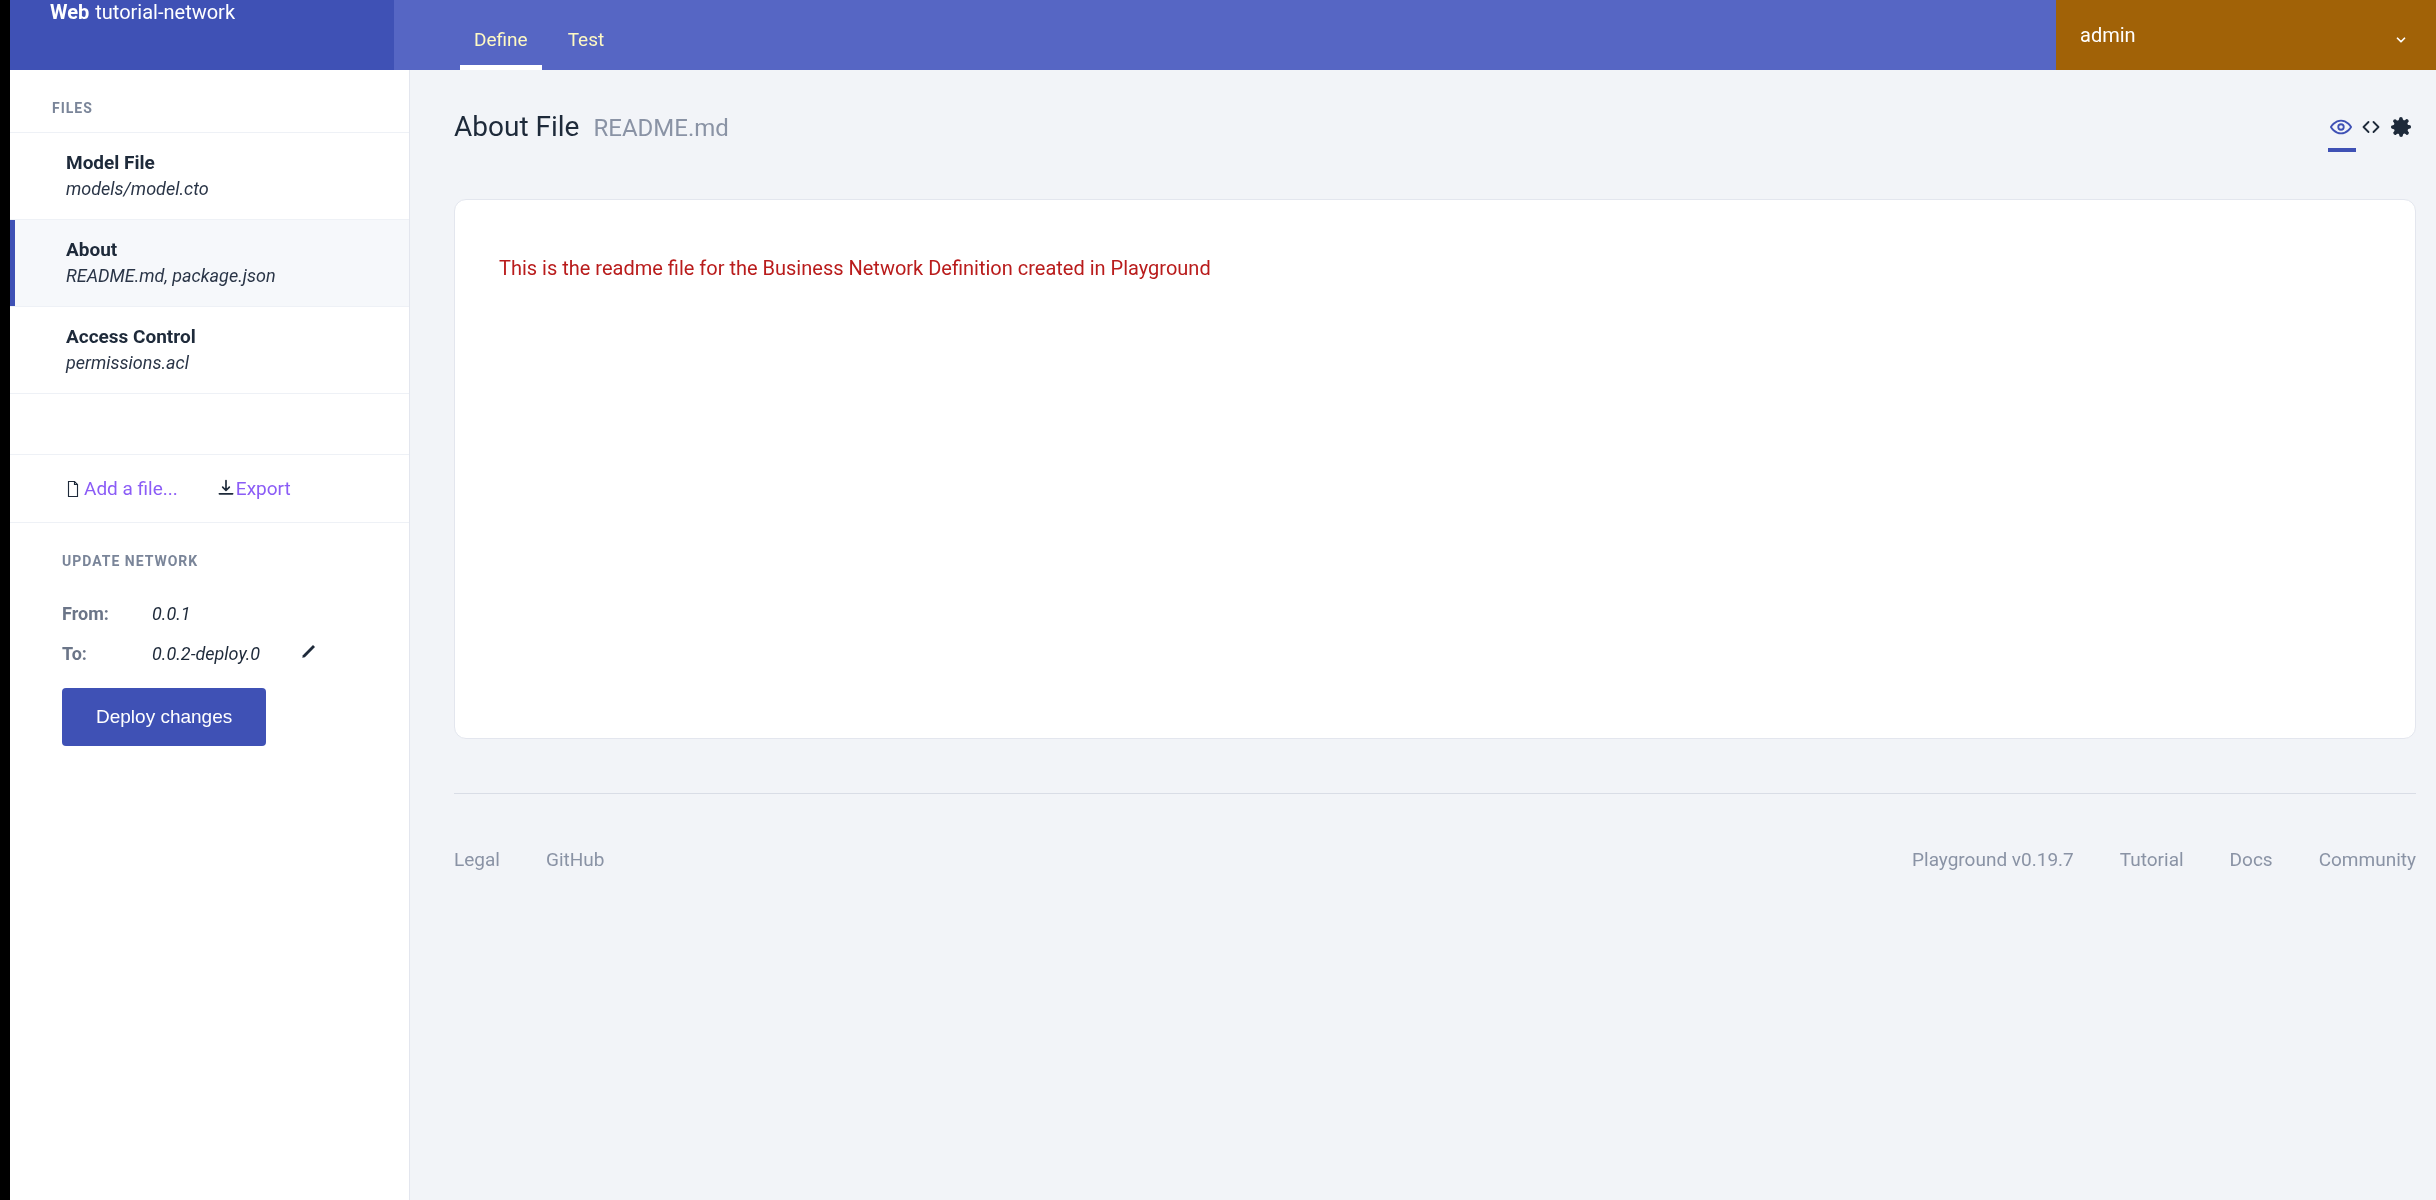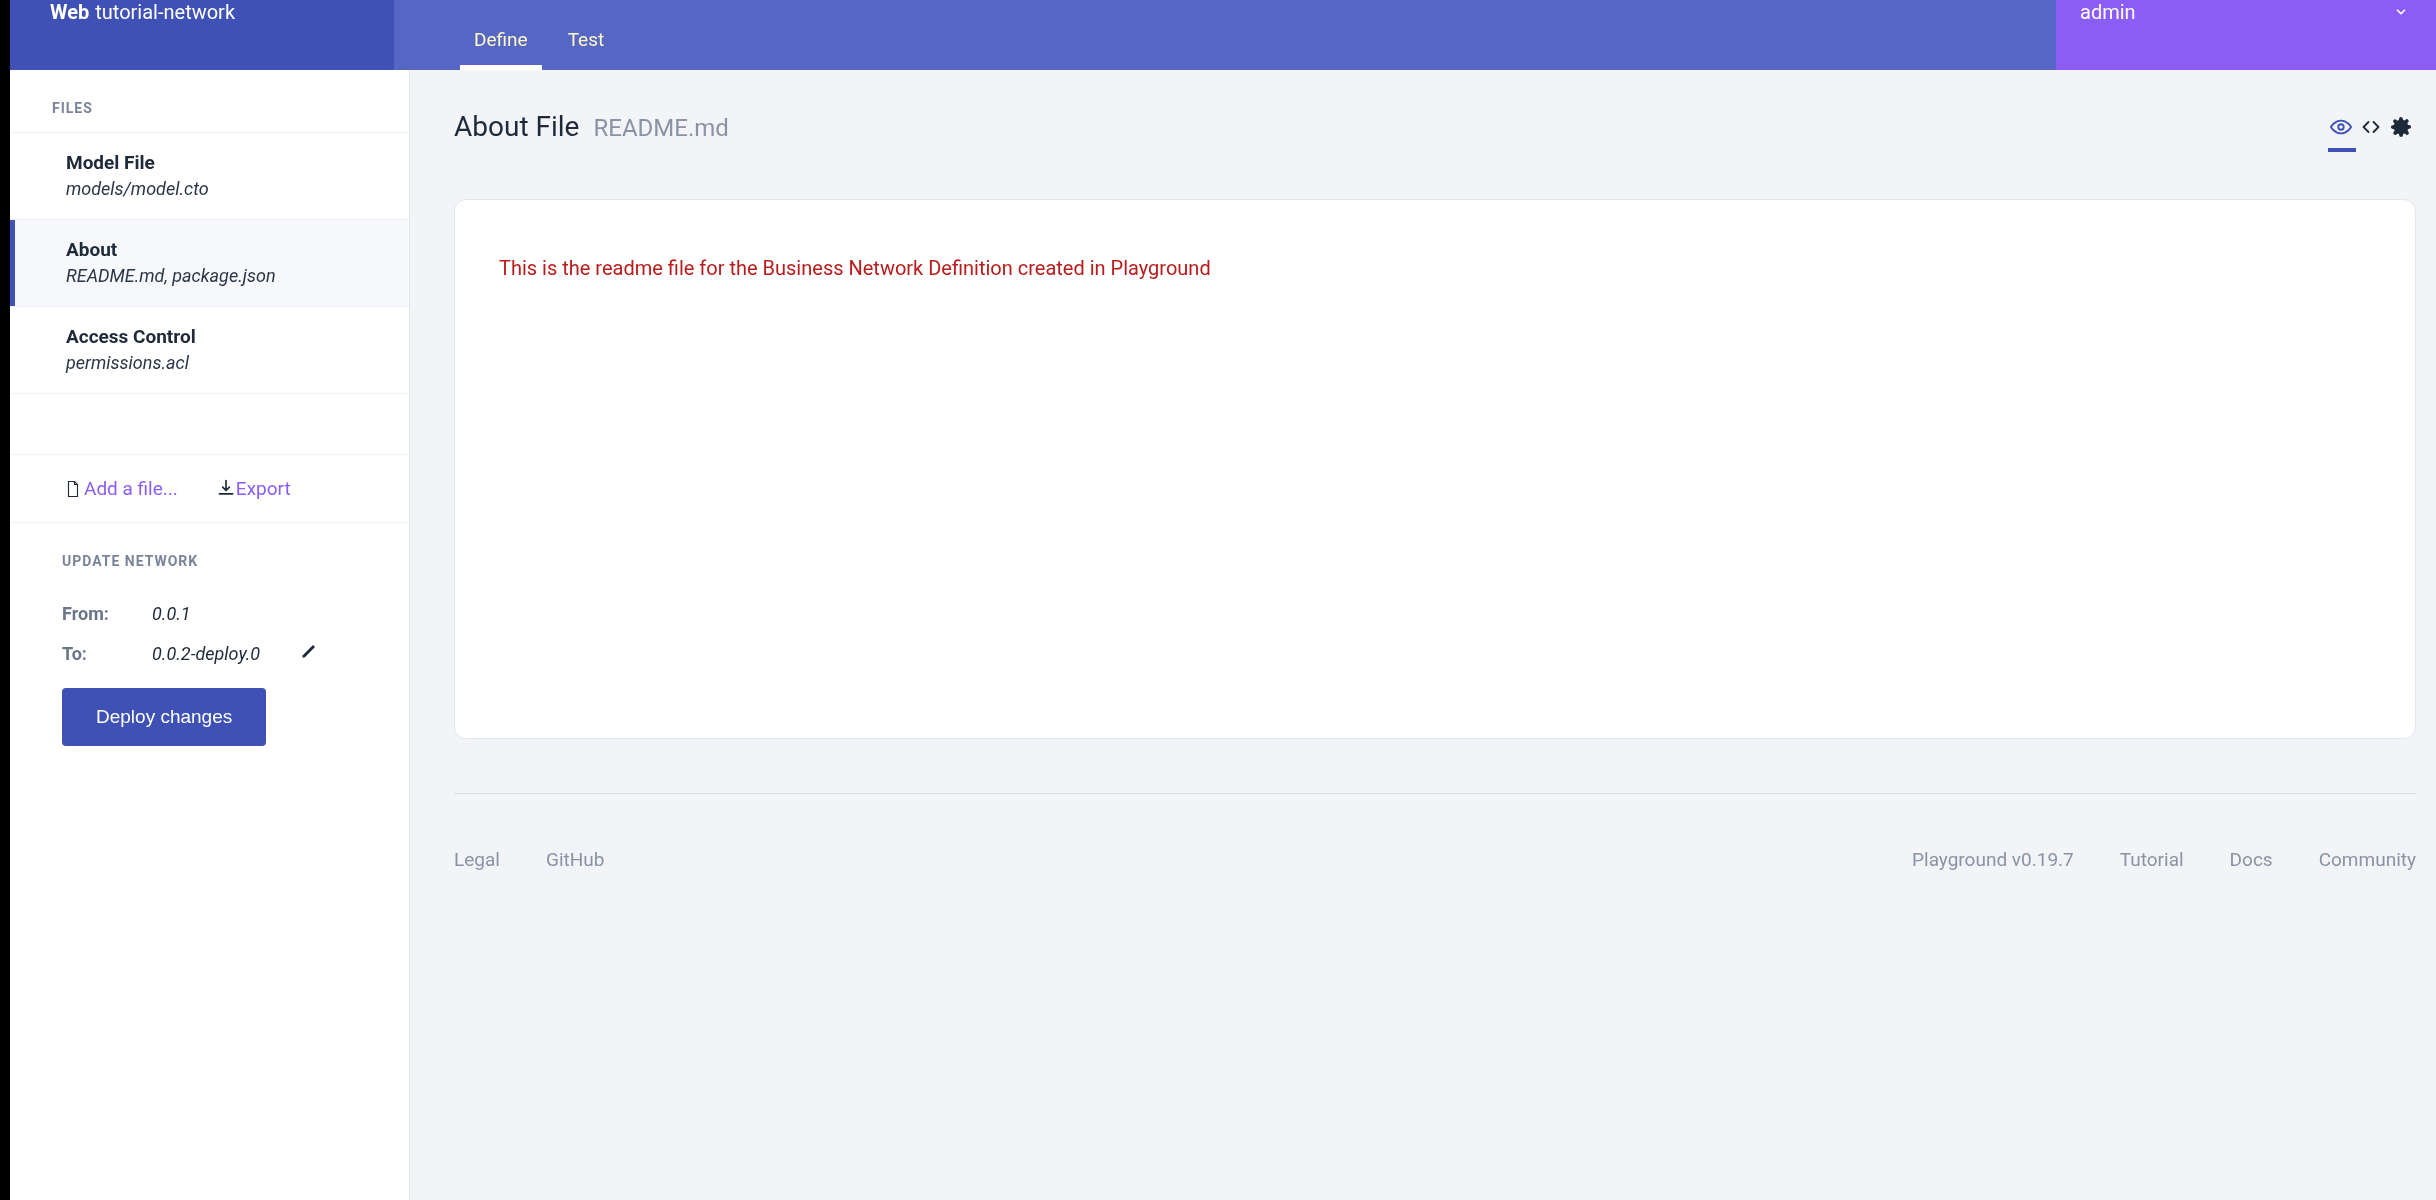--- a/index.html
+++ b/index.html
@@ -58,24 +58,24 @@
   }
   .tab.active::after {
     content: "";
     position: absolute;
     left: 6px; right: 6px; bottom: 0;
     height: 5px;
     background: #fff;
   }
   .header-user {
     width: 380px;
-    background: #8b5cf6;
+    background: #a16207;
     color: #fff;
     display: flex;
-    align-items: flex-start;
+    align-items: center;
     justify-content: space-between;
     padding: 0 28px 0 24px;
     font-size: 20px;
     cursor: pointer;
   }
   .chevron { width: 14px; height: 14px; display: inline-block; }
 
   
   .sidebar {
     width: 400px;

